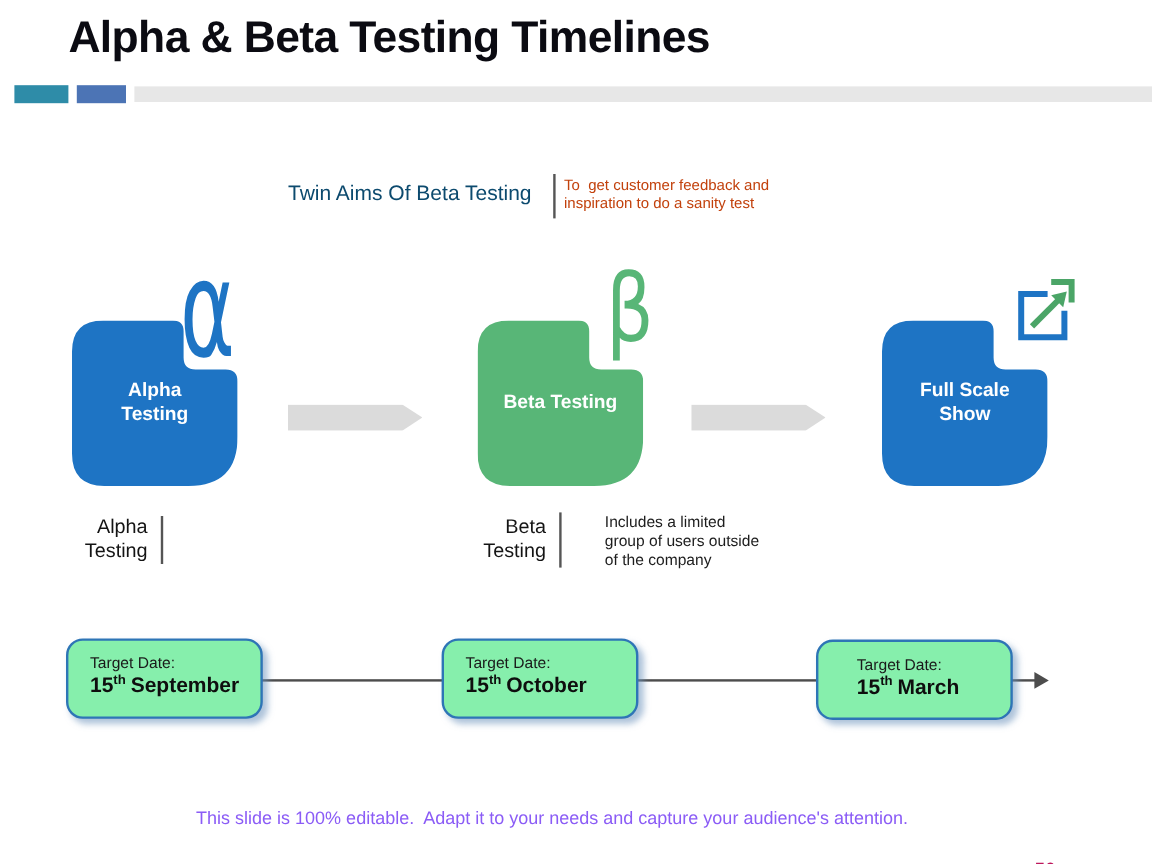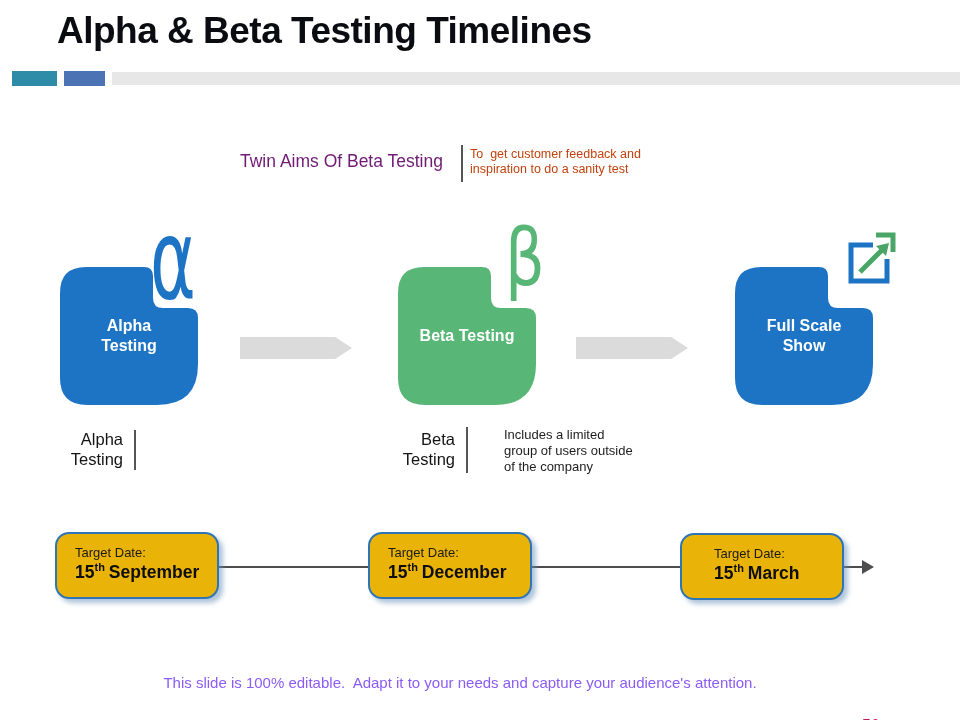--- a/index.html
+++ b/index.html
@@ -17,21 +17,21 @@
   body{font-family:"Liberation Sans",sans-serif;color:var(--c-text-dark);}
   .canvas{position:relative;width:960px;height:720px;background:#fff;}
 
   .slide-title{position:absolute;left:57px;top:10px;font-size:37px;font-weight:600;
     color:#0B0B12;letter-spacing:-0.5px;}
 
   .accent-teal{position:absolute;left:12px;top:71px;width:45px;height:15px;background:var(--c-accent-teal);}
   .accent-blue{position:absolute;left:64px;top:71px;width:41px;height:15px;background:var(--c-accent-blue);}
   .header-rule{position:absolute;left:112px;top:72px;width:848px;height:13px;background:var(--c-header-rule);}
 
-  .twin-label{position:absolute;left:240px;top:151px;font-size:17.5px;color:#701a75;}
+  .twin-label{position:absolute;left:240px;top:151px;font-size:17.5px;color:#0c4a6e;}
   .twin-divider{position:absolute;left:461px;top:145px;width:1.5px;height:37px;background:#555;}
   .twin-desc{position:absolute;left:470px;top:147px;font-size:12.5px;line-height:15px;color:#c2410c;white-space:pre-wrap;}
 
   .stage{position:absolute;top:267px;width:138px;height:138px;}
   .stage svg.card-shape{position:absolute;left:0;top:0;display:block;}
   .stage.alpha{left:60px;color:var(--c-stage-blue);}
   .stage.beta{left:398px;color:var(--c-stage-green);}
   .stage.full{left:735px;color:var(--c-stage-blue);}
   .stage-label{position:absolute;inset:0;display:flex;align-items:center;justify-content:center;
     text-align:center;color:#fff;font-weight:700;font-size:16px;line-height:20px;white-space:pre-line;}
@@ -52,21 +52,21 @@
   .def-divider{position:absolute;width:1.5px;background:#555;}
   .def-divider.d1{left:134px;top:430px;height:40px;}
   .def-divider.d2{left:466px;top:427px;height:46px;}
   .def-desc{position:absolute;font-size:13px;line-height:16px;color:#1d1d1d;white-space:pre-line;}
   .def-desc.de1{left:146px;top:434px;}
   .def-desc.de2{left:504px;top:427px;}
 
   .timeline-line{position:absolute;left:120px;top:566px;width:748px;height:1.6px;background:#4d4d4d;z-index:0;}
   .timeline-arrowhead{position:absolute;left:862px;top:560px;width:0;height:0;z-index:0;
     border-left:12px solid #4d4d4d;border-top:7px solid transparent;border-bottom:7px solid transparent;}
-  .tcard{position:absolute;top:532px;width:164px;height:67px;background:#eab308;z-index:2;
+  .tcard{position:absolute;top:532px;width:164px;height:67px;background:#86efac;z-index:2;
     border:2px solid var(--c-box-border);border-radius:14px;
     box-shadow:4px 4px 5px rgba(108,146,188,.55);padding:11px 8px 0 18px;}
   .tcard.c1{left:55px;}
   .tcard.c2{left:368px;}
   .tcard.c3{left:680px;top:533px;padding-left:32px;}
   .tcard .tlabel{font-size:13px;color:#1a1a1a;}
   .tcard .tvalue{font-size:17.5px;font-weight:700;color:#0e0e0e;margin-top:1px;}
   .tcard .tvalue sup{font-size:11px;}
   .tcard .month{margin-left:4px;}
 
@@ -138,21 +138,21 @@
   <div class="timeline-line"></div>
   <div class="timeline-arrowhead"></div>
 
   <div class="tcard c1">
     <div class="tlabel">Target Date:</div>
     <div class="tvalue"><span>15</span><sup>th</sup><span class="month">September</span></div>
   </div>
 
   <div class="tcard c2">
     <div class="tlabel">Target Date:</div>
-    <div class="tvalue"><span>15</span><sup>th</sup><span class="month">December</span></div>
+    <div class="tvalue"><span>15</span><sup>th</sup><span class="month">October</span></div>
   </div>
 
   <div class="tcard c3">
     <div class="tlabel">Target Date:</div>
     <div class="tvalue"><span>15</span><sup>th</sup><span class="month">March</span></div>
   </div>
 
   <div class="footer-note">This slide is 100% editable.  Adapt it to your needs and capture your audience's attention.</div>
   <div class="page-number">50</div>
 

